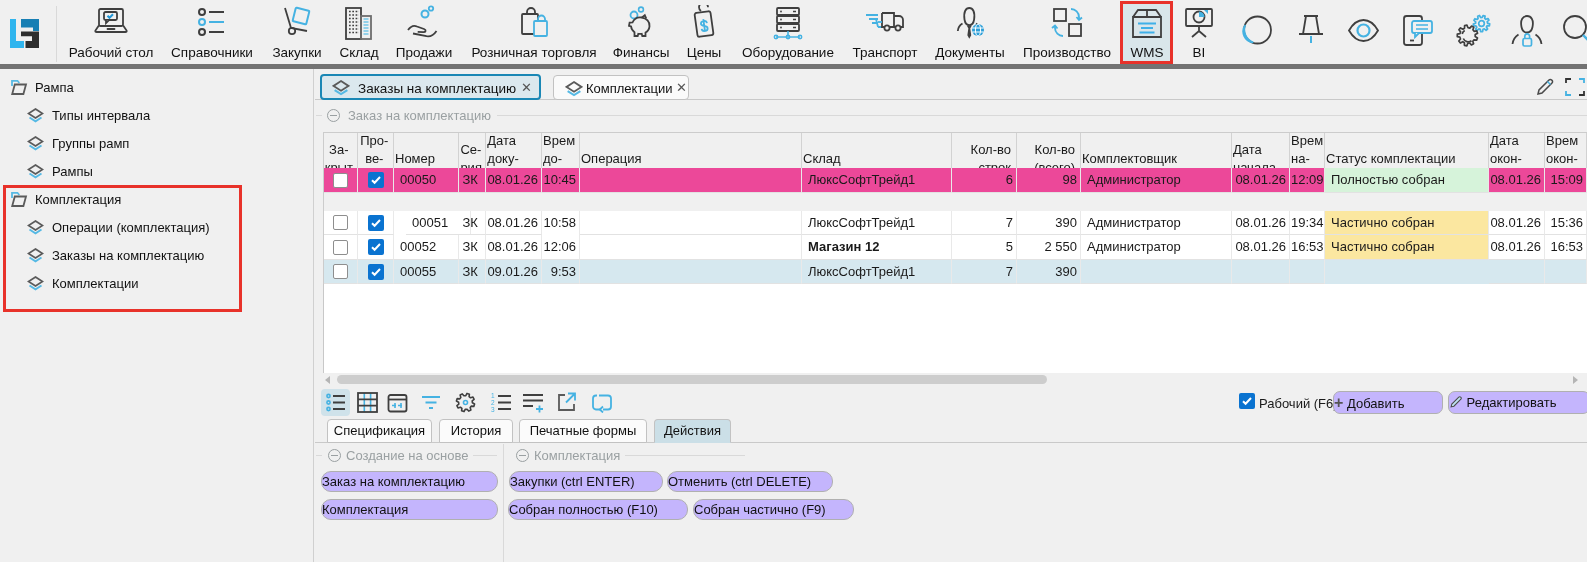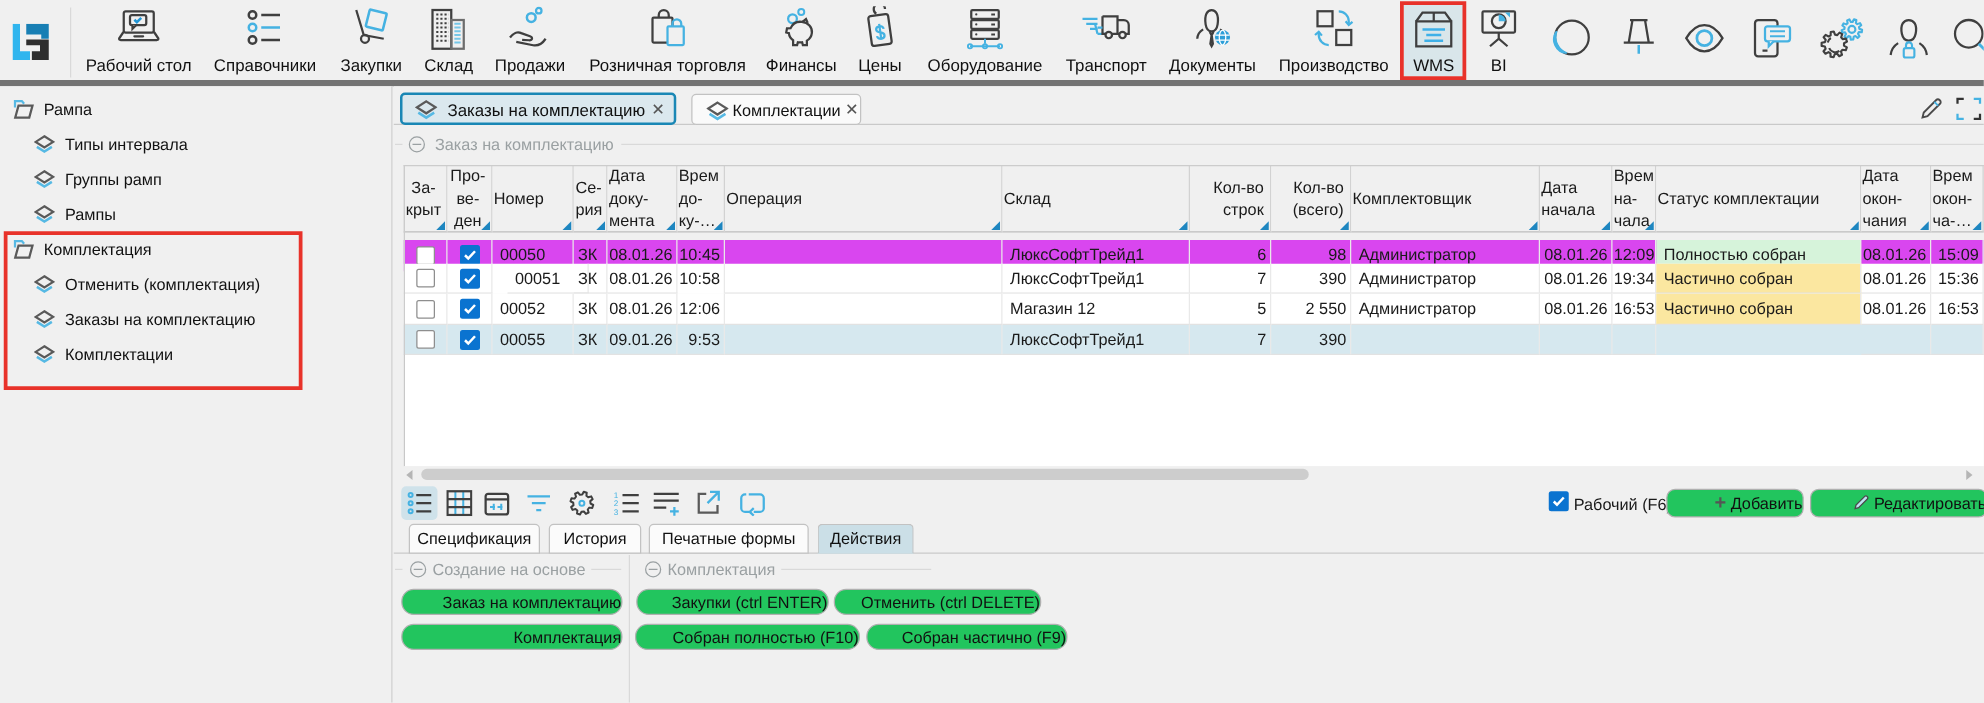--- a/index.html
+++ b/index.html
@@ -51,22 +51,22 @@
 .cbc svg { position:absolute; left:1px; top:1px; }
 
 #hscroll { position:absolute; left:323px; top:373px; width:1264px; height:14px; background:#f0f0f0; }
 #hthumb { position:absolute; left:14px; top:2px; width:710px; height:9px; background:#cdcdcd; border-radius:5px; }
 
 .sep { background:#d9d9d9; position:absolute; }
 .ltab { position:absolute; top:419px; height:24px; background:#fbfbfb; border:1px solid #c2c2c2;
   border-radius:4px 4px 0 0; text-align:center; font-size:13px; line-height:22px; color:#111; z-index:2;}
 .ltab.active { background:#cbdfe7; border-bottom:1px solid #cbdfe7; }
 .lowline { position:absolute; left:315px; top:442px; width:1272px; height:1px; background:#c9c9c9; }
-.btn { position:absolute; background:#22c55e; border:1px solid #b0b0b0; border-radius:10px;
-  text-align:right; font-size:13px; color:#111; line-height:19px; }
+.btn { position:absolute; background:#c4b5fd; border:1px solid #b0b0b0; border-radius:10px;
+  text-align:left; font-size:13px; color:#111; line-height:19px; }
 </style></head>
 <body>
 <div id="topbar">
   <svg class="abs" style="left:10px;top:19px" width="30" height="30" viewBox="0 0 30 30">
     <path d="M0,0 h6 v22 h8 v7 h-14 z" fill="#30b5ee"></path>
     <path d="M11,0 h18 v12 h-6 v-3.5 h-12 z" fill="#187fb4"></path>
     <path d="M11,12.5 h18 v16.5 h-13.5 v-7 h6.5 v-4.8 h-11 z" fill="#2e2e2e"></path>
   </svg>
   <div class="abs" style="left:56px;top:6px;width:1px;height:56px;background:#d9d9d9"></div>
   <div class="titem" style="left:61px;width:100px">
@@ -291,21 +291,21 @@
       <path d="M2,8 v-5.2 h5.5 l1.8,2.2" stroke="#56b9e4" stroke-width="1.8"></path>
       <path d="M4.8,6.5 h11.2 l-2.6,9.5 h-11.2 z" stroke="#5a5a5a" stroke-width="1.8"></path>
     </svg>
     <span class="st" style="left:35px">Комплектация</span>
   </div>
   <div class="srow" style="top:145px">
     <svg class="si" style="left:27px" width="17" height="17" viewBox="0 0 17 17" fill="none">
       <path d="M8.5,2 L15.5,6.5 L8.5,11 L1.5,6.5 Z" stroke="#5a5a5a" stroke-width="1.7"></path>
       <path d="M2.5,10.5 L8.5,14.3 L14.5,10.5" stroke="#56b9e4" stroke-width="1.9"></path>
     </svg>
-    <span class="st" style="left:52px">Отменить (комплектация)</span>
+    <span class="st" style="left:52px">Операции (комплектация)</span>
   </div>
   <div class="srow" style="top:173px">
     <svg class="si" style="left:27px" width="17" height="17" viewBox="0 0 17 17" fill="none">
       <path d="M8.5,2 L15.5,6.5 L8.5,11 L1.5,6.5 Z" stroke="#5a5a5a" stroke-width="1.7"></path>
       <path d="M2.5,10.5 L8.5,14.3 L14.5,10.5" stroke="#56b9e4" stroke-width="1.9"></path>
     </svg>
     <span class="st" style="left:52px">Заказы на комплектацию</span>
   </div>
   <div class="srow" style="top:201px">
     <svg class="si" style="left:27px" width="17" height="17" viewBox="0 0 17 17" fill="none">
@@ -410,21 +410,21 @@
       <div class="ftri"></div>
     </div>
 <div class="hcell" style="left:1166px;width:56px">
       <div class="ht" style="top:0.0px;text-align:left;padding:0 3px 0 1px;width:55px">Дата<br>окон-<br>чания</div>
       <div class="ftri"></div>
     </div>
 <div class="hcell" style="left:1222px;width:42px">
       <div class="ht" style="top:0.0px;text-align:left;padding:0 3px 0 1px;width:45px">Врем<br>окон-<br>ча-…</div>
       <div class="ftri"></div>
     </div>
-<div class="trow" style="top:60px;height:24.5px;background:#d946ef">
+<div class="trow" style="top:36px;height:24.5px;background:#ec4899">
       <div class="tcell" style="left:0;width:34.6px;height:24.5px"></div>
       <div class="tcell" style="left:34.6px;width:36.4px;height:24.5px"></div>
       <div class="cb" style="left:9.5px;top:4.5px"></div>
       <div class="cbc" style="left:44.5px;top:4px">
         <svg width="14" height="14" viewBox="0 0 14 14">
           <path d="M3,7.2 l2.6,2.6 L11,4" stroke="#fff" stroke-width="2" fill="none"></path>
         </svg>
       </div>
       <div class="tcell" style="left:71px;width:65.4px;height:24.5px;text-align:left;padding:0 3px 0 6px;">00050</div>
       <div class="tcell" style="left:136.4px;width:26.9px;height:24.5px;text-align:left;padding:0 3px 0 3px;">ЗК</div>
@@ -472,21 +472,21 @@
       <div class="cbc" style="left:44.5px;top:4px">
         <svg width="14" height="14" viewBox="0 0 14 14">
           <path d="M3,7.2 l2.6,2.6 L11,4" stroke="#fff" stroke-width="2" fill="none"></path>
         </svg>
       </div>
       <div class="tcell" style="left:71px;width:65.4px;height:24.5px;text-align:left;padding:0 3px 0 6px;">00052</div>
       <div class="tcell" style="left:136.4px;width:26.9px;height:24.5px;text-align:left;padding:0 3px 0 3px;">ЗК</div>
       <div class="tcell" style="left:163.3px;width:55.7px;height:24.5px;text-align:right;padding:0 3px 0 1px;">08.01.26</div>
       <div class="tcell" style="left:219px;width:38px;height:24.5px;text-align:right;padding:0 3px 0 1px;">12:06</div>
       <div class="tcell" style="left:257px;width:222px;height:24.5px;text-align:left;padding:0 3px 0 6px;"></div>
-      <div class="tcell" style="left:479px;width:150px;height:24.5px;text-align:left;padding:0 3px 0 6px;">Магазин 12</div>
+      <div class="tcell" style="left:479px;width:150px;height:24.5px;text-align:left;padding:0 3px 0 6px;font-weight:bold;">Магазин 12</div>
       <div class="tcell" style="left:629px;width:65px;height:24.5px;text-align:right;padding:0 3px 0 1px;">5</div>
       <div class="tcell" style="left:694px;width:64px;height:24.5px;text-align:right;padding:0 3px 0 1px;">2 550</div>
       <div class="tcell" style="left:758px;width:151px;height:24.5px;text-align:left;padding:0 3px 0 6px;">Администратор</div>
       <div class="tcell" style="left:909px;width:58px;height:24.5px;text-align:right;padding:0 3px 0 1px;">08.01.26</div>
       <div class="tcell" style="left:967px;width:35px;height:24.5px;text-align:right;padding:0 3px 0 1px;">16:53</div>
       <div class="tcell" style="left:1002px;width:164px;height:24.5px;text-align:left;padding:0 3px 0 6px;background:#fbe7a0;">Частично собран</div>
       <div class="tcell" style="left:1166px;width:56px;height:24.5px;text-align:right;padding:0 3px 0 1px;">08.01.26</div>
       <div class="tcell" style="left:1222px;width:42px;height:24.5px;text-align:right;padding:0 3px 0 1px;">16:53</div>
     </div>
 <div class="trow" style="top:127.5px;height:24.5px;background:#d6e8ef">

